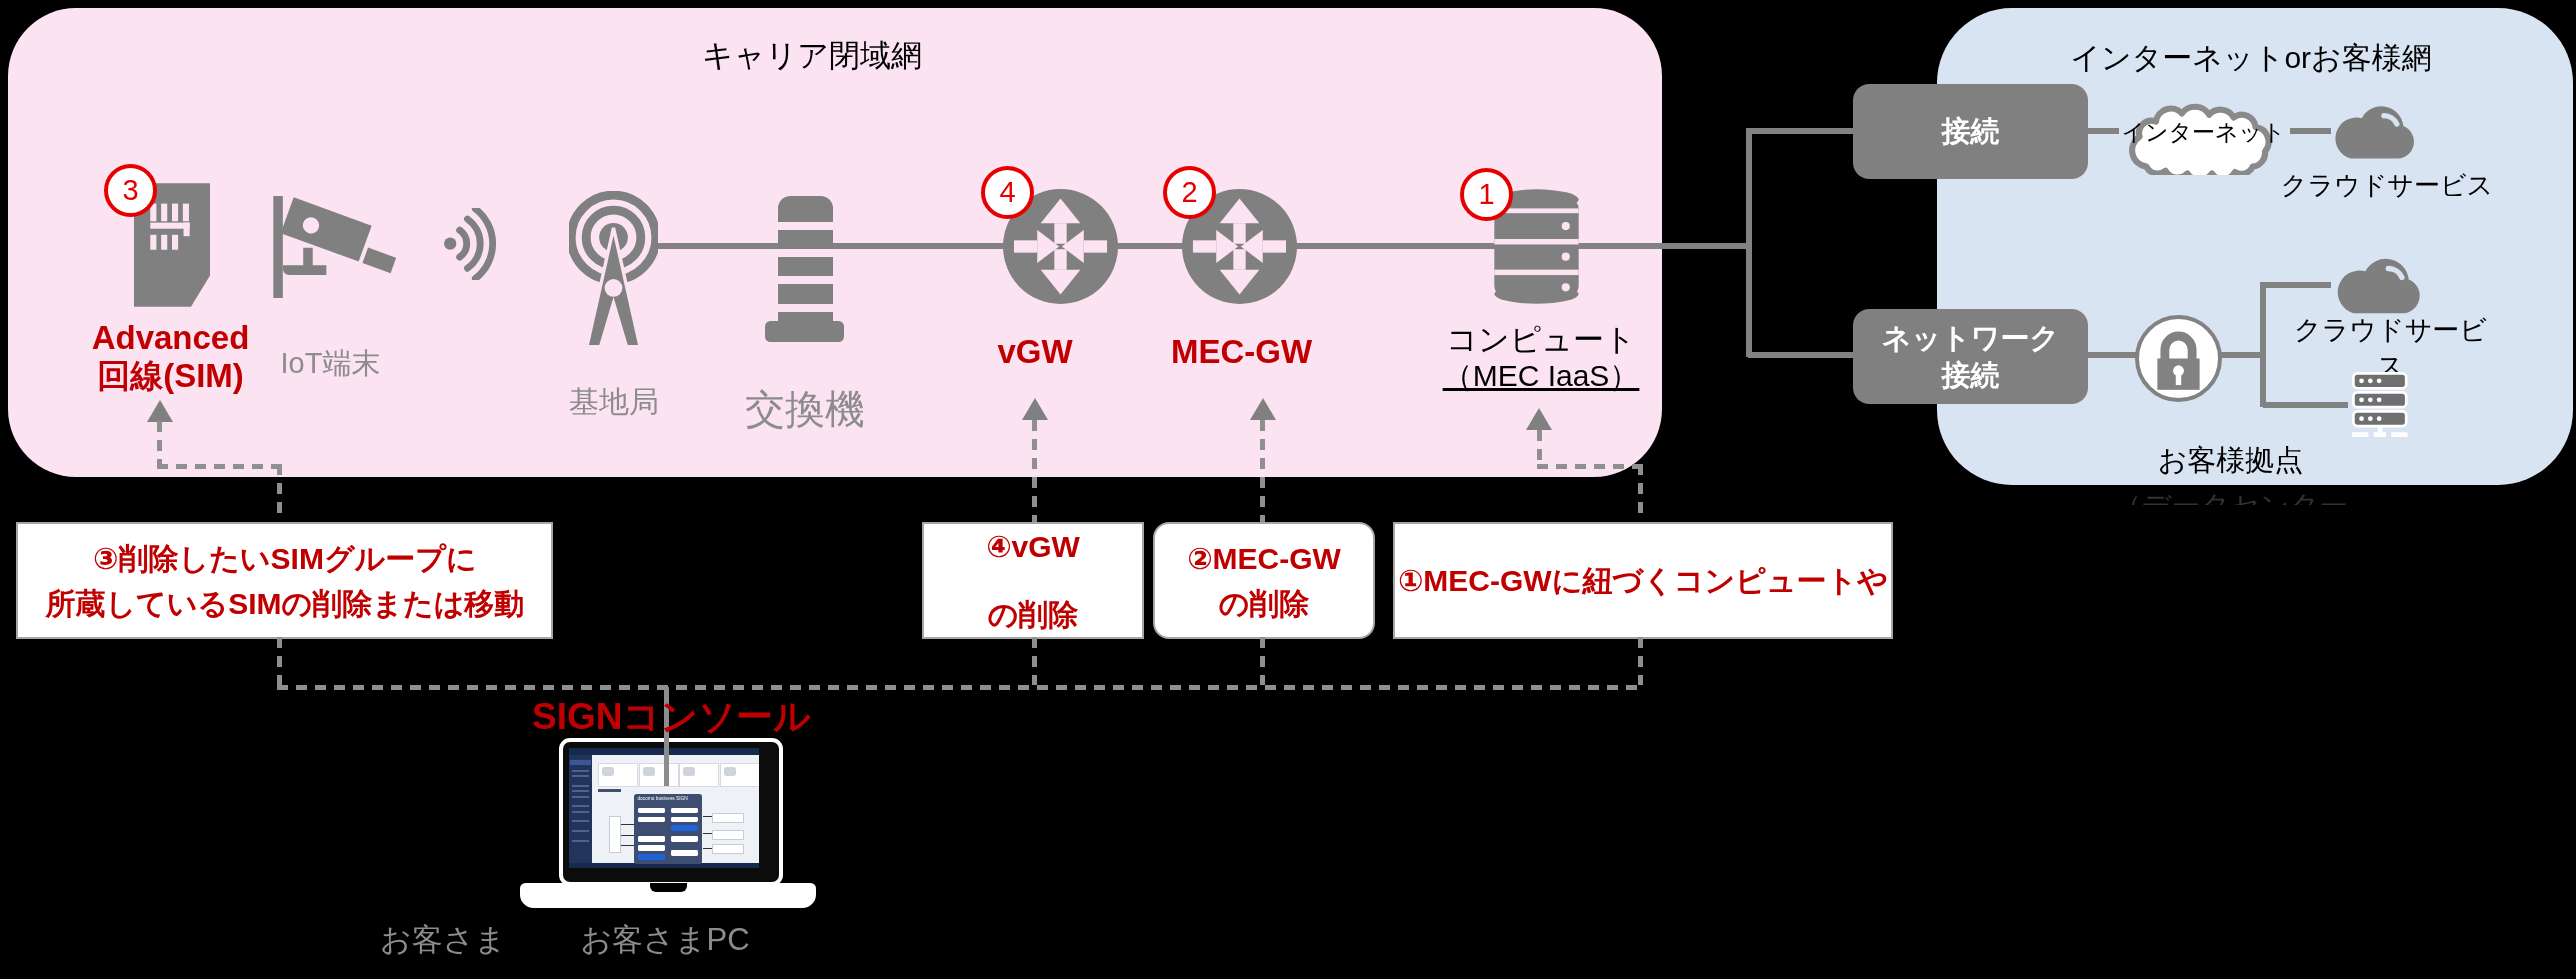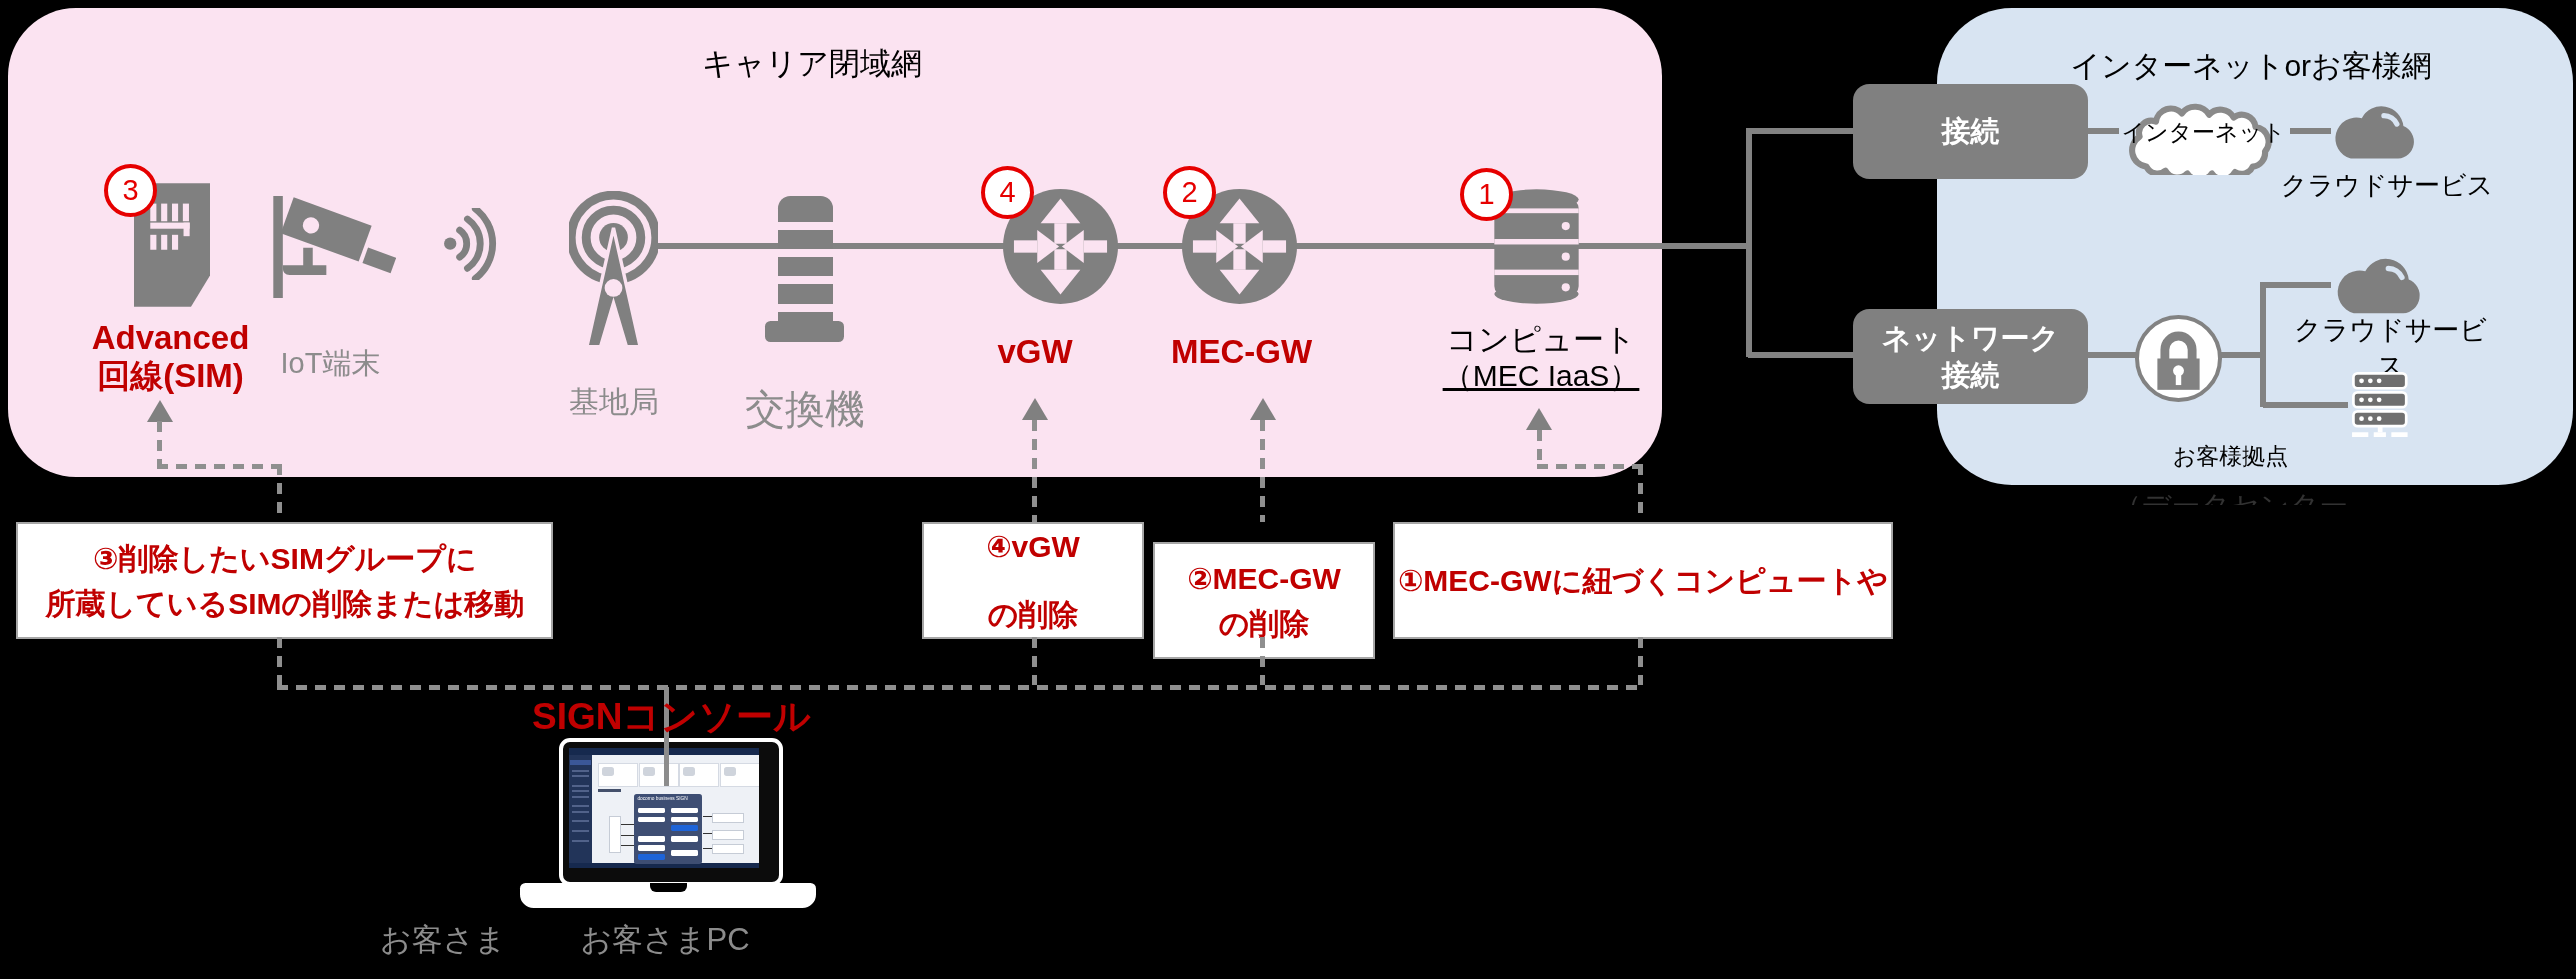--- a/index.html
+++ b/index.html
@@ -3,21 +3,21 @@
 <meta charset="utf-8">
 <style>
   html,body{margin:0;padding:0;background:#000;}
   body{width:2576px;height:979px;position:relative;overflow:hidden;
        font-family:"Liberation Sans","DejaVu Sans",sans-serif;}
   .abs{position:absolute;}
   .ctr{text-align:center;}
   
   .pink-region{left:8.2px;top:8.2px;width:1654px;height:469px;background:#fbe3f1;border-radius:68px;}
   .blue-region{left:1937px;top:8.2px;width:636px;height:477px;background:#d8e4f2;border-radius:75px;}
-  .region-title{font-size:31px;color:#000;margin-top:8px;}
+  .region-title{font-size:31px;color:#000;}
   
   .line{background:#828282;}
   
   .connect-box{width:235px;height:95px;background:#808080;border-radius:16.4px;color:#fff;
     font-size:29px;font-weight:700;display:flex;flex-direction:column;justify-content:center;
     align-items:center;line-height:1.25;}
   
   .step-box{background:#fff;border:2.7px solid #a6a6a6;color:#c00000;font-size:30px;font-weight:700;
     display:flex;flex-direction:column;justify-content:center;align-items:center;line-height:1.5;}
   
@@ -240,21 +240,21 @@
       <circle cx="40" cy="41" r="3.5"></circle>
     <circle cx="14" cy="69" r="3.5"></circle>
       <circle cx="27" cy="69" r="3.5"></circle>
       <circle cx="40" cy="69" r="3.5"></circle>
     <rect x="38" y="80" width="7" height="9"></rect>
     <rect x="0" y="89" width="24" height="7"></rect>
       <rect x="32" y="89" width="18" height="7"></rect>
       <rect x="58" y="89" width="24" height="7"></rect>
   </g>
 </svg>
-<div class="abs black-label ctr" style="left:2128px;top:441px;width:205px;font-size:23px;">お客様拠点</div>
+<div class="abs black-label ctr" style="left:2128px;top:441px;width:205px;font-size:29px;">お客様拠点</div>
 <div class="abs clip-line ctr" style="left:2101px;top:487px;width:259px;">（データセンター等）</div>
 
 <div class="abs arrow-up" style="left:147px;top:400px;"></div>
 <div class="abs dash-v" style="left:157px;top:421px;height:46px;"></div>
 <div class="abs dash-h" style="left:157px;top:464px;width:125px;"></div>
 <div class="abs dash-v" style="left:277px;top:464px;height:57px;"></div>
 
 <div class="abs arrow-up" style="left:1022px;top:398px;"></div>
 <div class="abs dash-v" style="left:1032px;top:420px;height:102px;"></div>
 
@@ -267,21 +267,21 @@
 <div class="abs dash-v" style="left:1638px;top:464px;height:57px;"></div>
 
 <div class="abs step-box" style="left:16.4px;top:522px;width:533px;height:113px;">
   <div>③削除したいSIMグループに</div>
   <div>所蔵しているSIMの削除または移動</div>
 </div>
 <div class="abs step-box" style="left:922px;top:522px;width:218px;height:113px;justify-content:space-between;">
   <div>④vGW</div>
   <div>の削除</div>
 </div>
-<div class="abs step-box" style="left:1153px;top:542px;width:218px;height:113px;">
+<div class="abs step-box" style="left:1153px;top:522px;width:218px;height:113px;border-radius:16px;">
   <div>②MEC-GW</div>
   <div>の削除</div>
 </div>
 <div class="abs step-box" style="left:1393px;top:522px;width:496px;height:113px;">
   <div>①MEC-GWに紐づくコンピュートや</div>
 </div>
 
 <div class="abs dash-v" style="left:277px;top:637px;height:48px;"></div>
 <div class="abs dash-v" style="left:1032px;top:637px;height:48px;"></div>
 <div class="abs dash-v" style="left:1260px;top:637px;height:48px;"></div>

